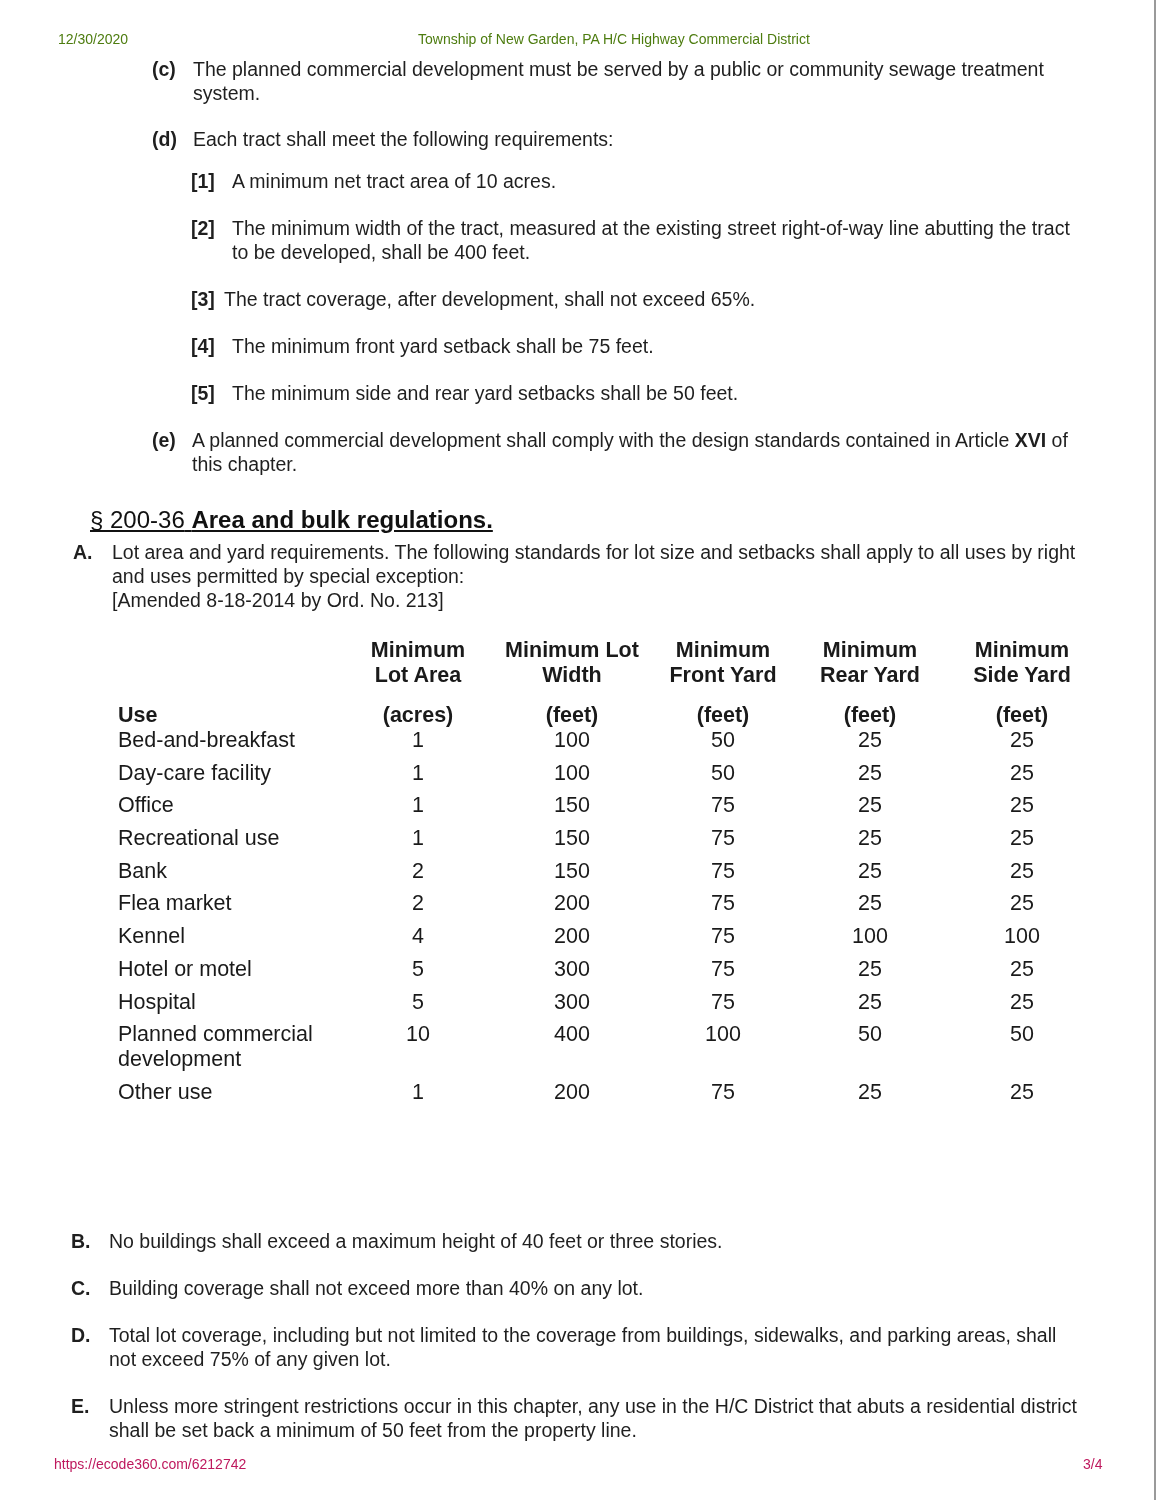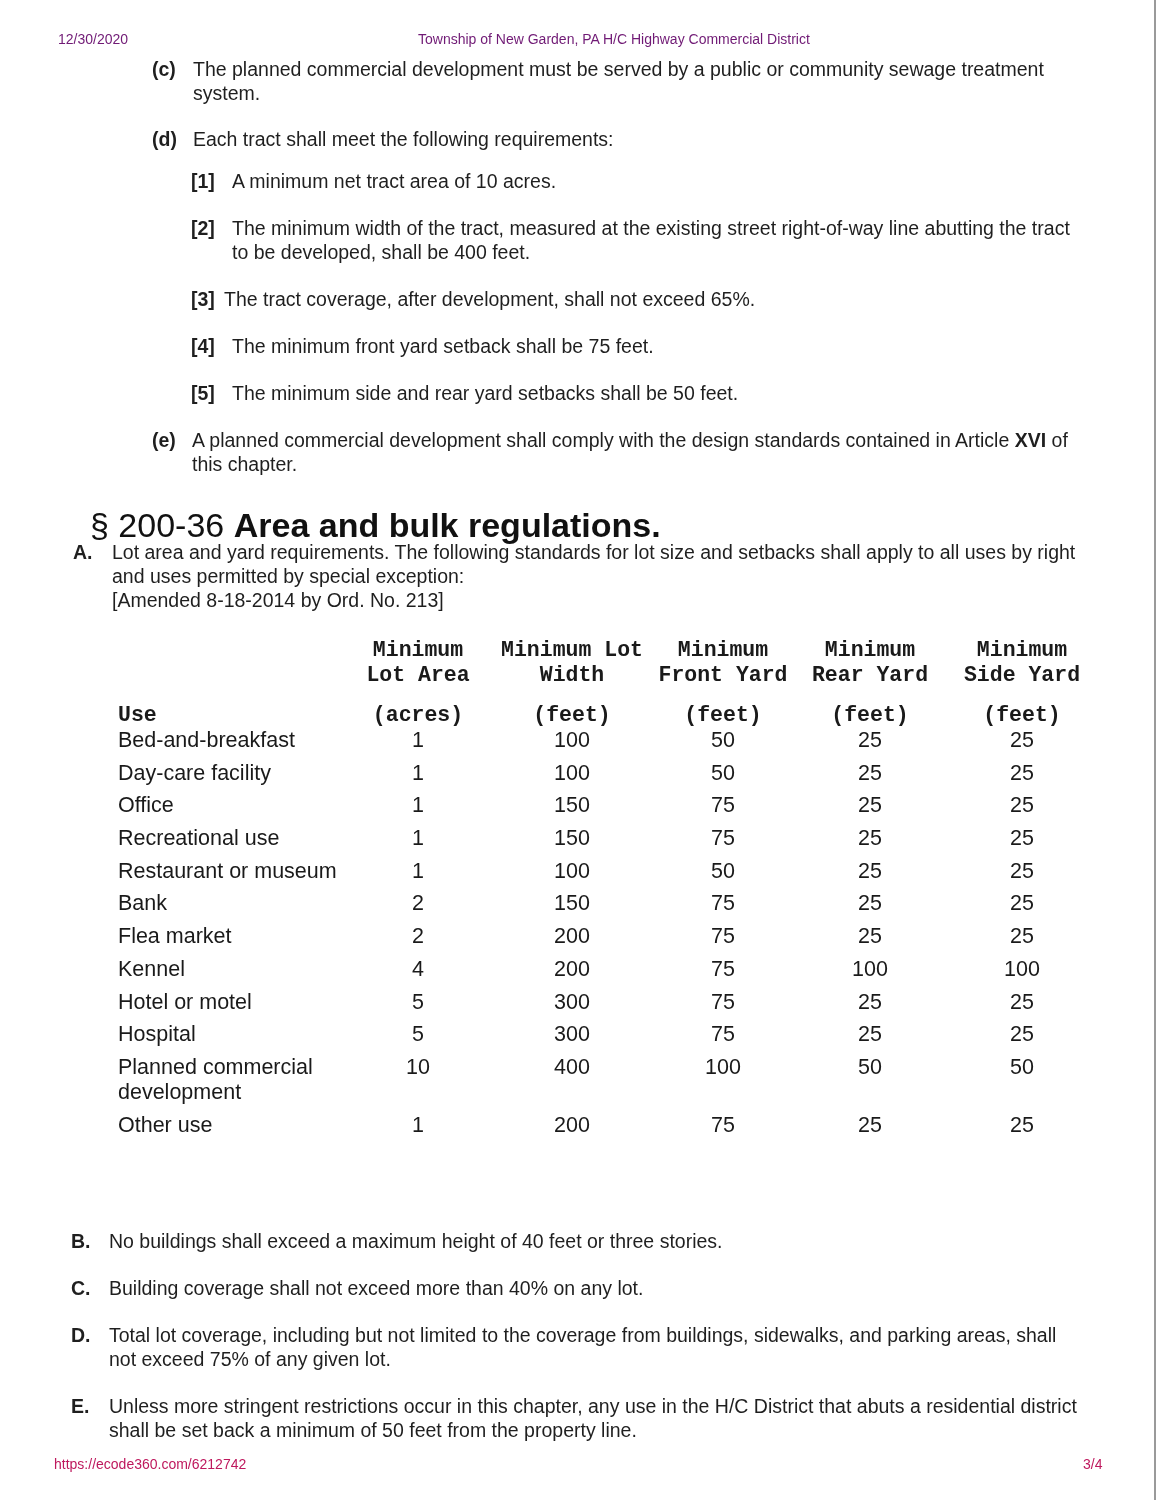--- a/index.html
+++ b/index.html
@@ -1,27 +1,27 @@
 <!DOCTYPE html>
 <html><head>
 <meta charset="utf-8">
 <style>
   html, body { margin: 0; padding: 0; background: #ffffff; }
   body { width: 1159px; height: 1500px; position: relative; overflow: hidden;
          font-family: "Liberation Sans", sans-serif; color: #1a1a1a; }
   .abs { position: absolute; }
   .right-rule { position: absolute; left: 1154px; top: 0; width: 2px; height: 1500px; background: #9a9a9a; }
-  .hdr { font-size: 14px; color: #701a75; }
+  .hdr { font-size: 14px; color: #4d7c0f; }
   .foot { font-size: 14px; color: #be185d; }
   .p { font-size: 19.5px; line-height: 24px; color: #1f1f1f; }
   .lbl { font-weight: bold; }
-  .sec-title { font-size: 34px; color: #111; }
+  .sec-title { font-size: 24px; color: #111; text-decoration: underline; }
   .sec-title b { font-weight: bold; }
   table.req { position: absolute; left: 112px; top: 636px; border-collapse: collapse; font-size: 21.5px; color: #1a1a1a; }
-  table.req th { font-weight: bold; text-align: center; padding: 0; line-height: 25px; vertical-align: bottom; font-family: Liberation Mono, monospace; }
+  table.req th { font-weight: bold; text-align: center; padding: 0; line-height: 25px; vertical-align: bottom; }
   table.req th.use { text-align: left; padding-left: 6px; }
   table.req td { padding: 0; line-height: 25px; vertical-align: top; text-align: center; }
   table.req td.use { text-align: left; padding-left: 6px; }
   .c0 { width: 230px; } .c1 { width: 140px; } .c2 { width: 168px; } .c3 { width: 134px; } .c4 { width: 160px; } .c5 { width: 144px; }
   tr.hrow1 th { height: 52px; }
   tr.hrow2 th { height: 34px; padding-top: 6px; }
   tr.drow td { padding-bottom: 7.7px; }
 </style>
 </head>
 <body>
@@ -111,28 +111,20 @@
       </tr>
       <tr class="drow">
         <td class="c0 use">Recreational use</td>
         <td class="c1">1</td>
         <td class="c2">150</td>
         <td class="c3">75</td>
         <td class="c4">25</td>
         <td class="c5">25</td>
       </tr>
       <tr class="drow">
-        <td class="c0 use">Restaurant or museum</td>
-        <td class="c1">1</td>
-        <td class="c2">100</td>
-        <td class="c3">50</td>
-        <td class="c4">25</td>
-        <td class="c5">25</td>
-      </tr>
-      <tr class="drow">
         <td class="c0 use">Bank</td>
         <td class="c1">2</td>
         <td class="c2">150</td>
         <td class="c3">75</td>
         <td class="c4">25</td>
         <td class="c5">25</td>
       </tr>
       <tr class="drow">
         <td class="c0 use">Flea market</td>
         <td class="c1">2</td>

